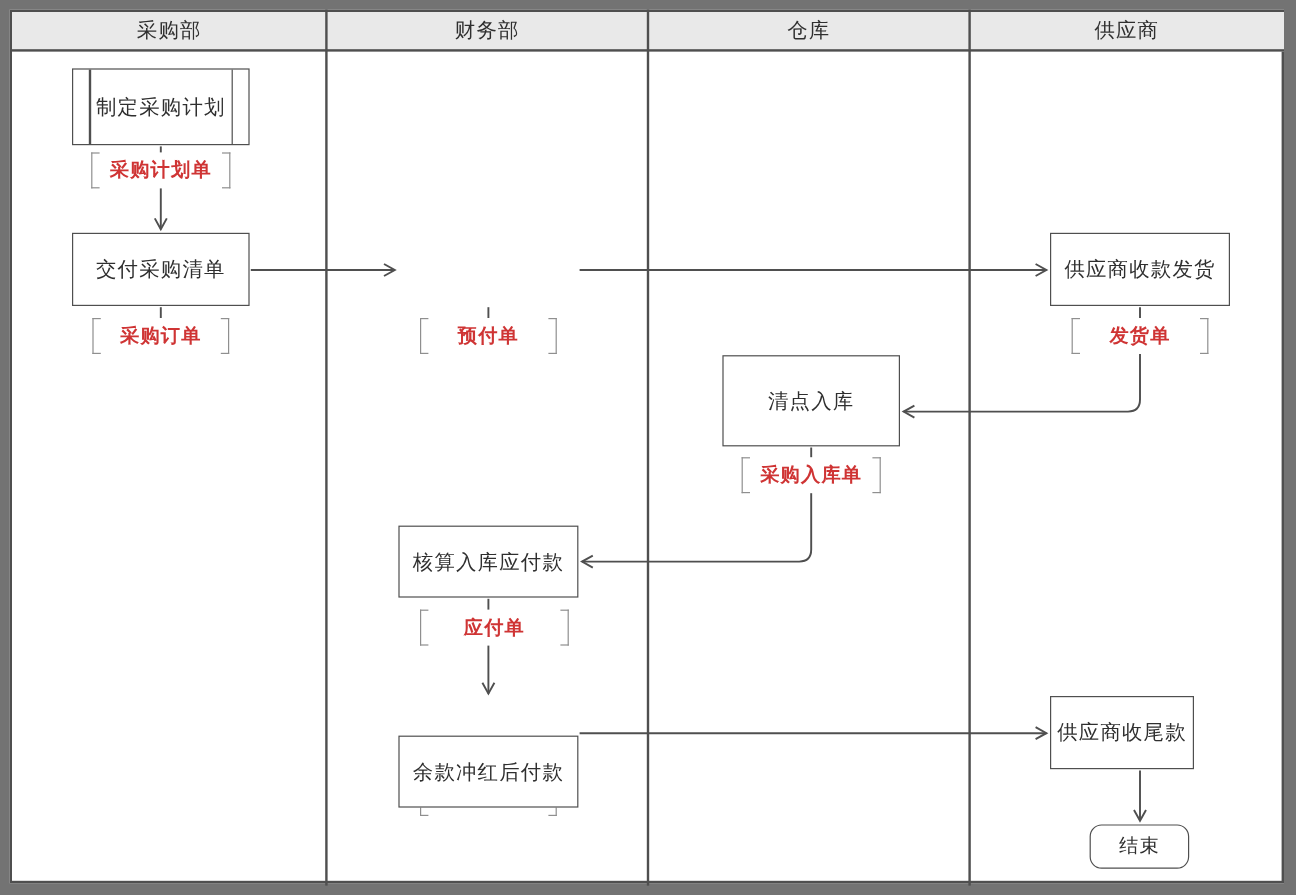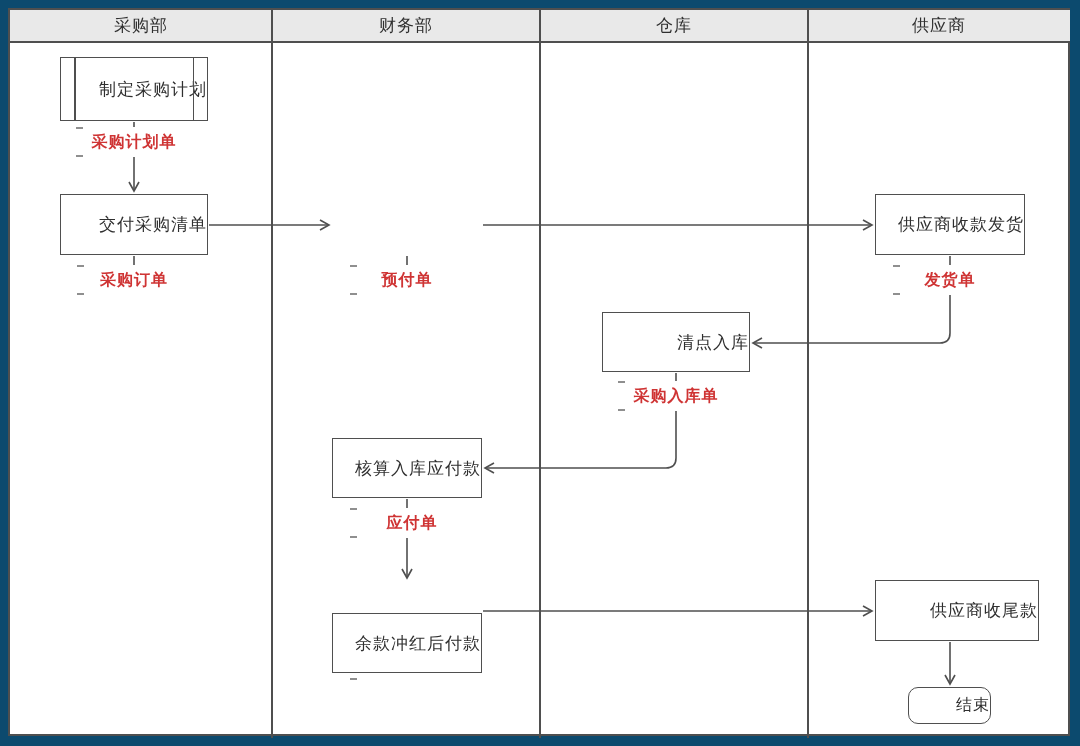--- a/index.html
+++ b/index.html
@@ -1,17 +1,17 @@
 <!DOCTYPE html>
 <html><head>
 <meta charset="utf-8">
 <style>
   html,body{margin:0;padding:0;background:#ffffff;}
   .canvas{
-    position:relative;width:1080px;height:746px;background:#0c4a6e;
+    position:relative;width:1080px;height:746px;background:#737373;
     font-family:"Liberation Serif","DejaVu Serif",serif;
     overflow:hidden;
   }
   .frame{
     position:absolute;left:8px;top:8px;width:1062px;height:728px;
     border:2px solid #4f4f4f;box-sizing:border-box;z-index:1;background:#ffffff;
   }
   .header-band{
     position:absolute;left:10px;top:10px;width:1060px;height:31px;
     background:#e9e9e9;border-bottom:2px solid #4f4f4f;box-sizing:content-box;
@@ -20,32 +20,32 @@
   .header-cell{
     display:flex;align-items:center;justify-content:center;
     font-size:17px;color:#2f2f2f;letter-spacing:1px;
   }
   .lane-divider{
     position:absolute;top:8px;height:730px;width:2px;background:#4f4f4f;z-index:3;
   }
   .wires{position:absolute;left:0;top:0;z-index:4;}
   .doc{
     position:absolute;height:30px;background:#ffffff;display:flex;
-    align-items:stretch;justify-content:space-between;z-index:5;box-sizing:border-box;flex-direction:column;
+    align-items:stretch;justify-content:space-between;z-index:5;box-sizing:border-box;
   }
   .bk{width:7px;box-sizing:border-box;}
   .bl{border:1.5px solid #8f8f8f;border-right:none;}
   .br{border:1.5px solid #8f8f8f;border-left:none;}
   .doc .txt{
     flex:1;display:flex;align-items:center;justify-content:center;
     color:#cf3434;font-size:16px;font-weight:bold;letter-spacing:1px;white-space:nowrap;
   }
   .box{
     position:absolute;background:#ffffff;border:1.5px solid #4f4f4f;box-sizing:border-box;
-    display:flex;align-items:center;justify-content:flex-end;
+    display:flex;align-items:center;justify-content:center;
     font-size:17px;color:#2f2f2f;letter-spacing:1px;z-index:6;white-space:nowrap;
   }
   .predefined .pbar{
     position:absolute;top:0;bottom:0;width:1.5px;background:#4f4f4f;
   }
   .pbar-l{left:13px;}
   .pbar-r{right:13px;}
   .terminator{border-radius:10px;}
 </style>
 </head>
@@ -129,33 +129,33 @@
 
   <div class="box" style="left:60px;top:194px;width:148px;height:61px">
     <span>交付采购清单</span>
   </div>
 
 
   <div class="box" style="left:875px;top:194px;width:150px;height:61px">
     <span>供应商收款发货</span>
   </div>
 
-  <div class="box" style="left:602px;top:312px;width:148px;height:60px">
+  <div class="box" style="left:602px;top:296px;width:148px;height:76px">
     <span>清点入库</span>
   </div>
 
   <div class="box" style="left:332px;top:438px;width:150px;height:60px">
     <span>核算入库应付款</span>
   </div>
 
   <div class="box" style="left:332px;top:613px;width:150px;height:60px">
     <span>余款冲红后付款</span>
   </div>
 
-  <div class="box" style="left:875px;top:580px;width:164px;height:61px">
+  <div class="box" style="left:875px;top:580px;width:120px;height:61px">
     <span>供应商收尾款</span>
   </div>
 
   <div class="box terminator" style="left:908px;top:687px;width:83px;height:37px;font-size:16px">
     <span>结束</span>
   </div>
 
 </div>
 
 </body></html>

